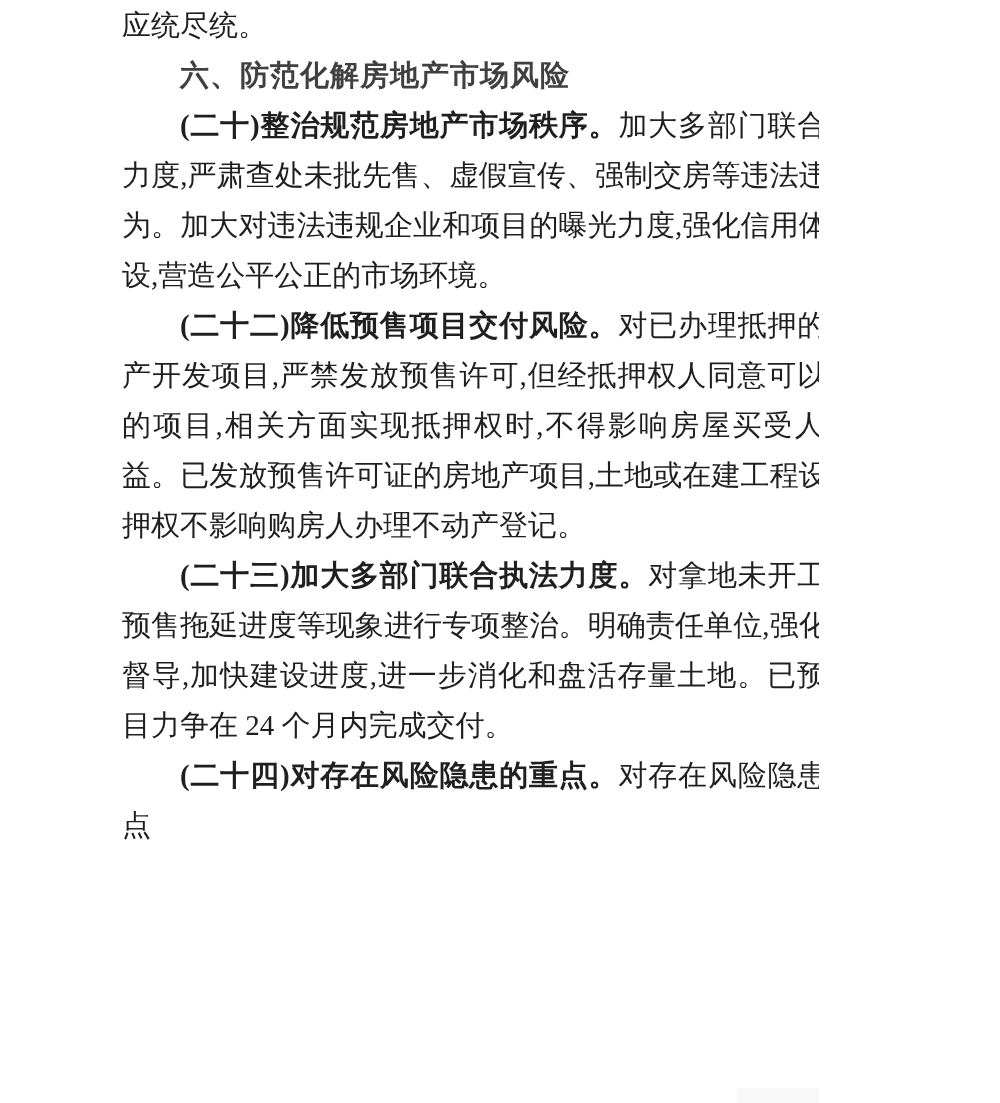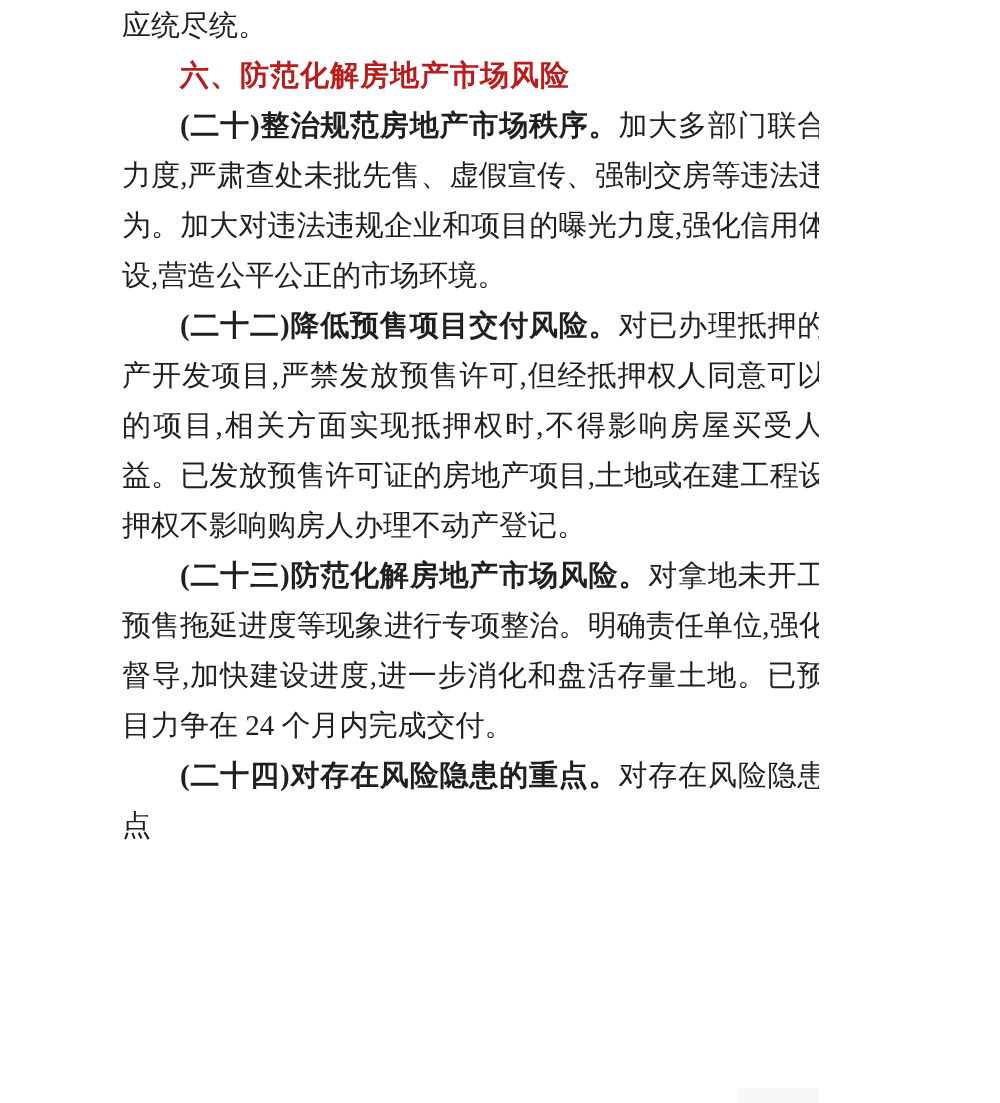--- a/index.html
+++ b/index.html
@@ -31,21 +31,21 @@
     padding: 0;
   }
   .cont-line {
     text-indent: 0;
   }
   .section-heading {
     font-family: "Liberation Sans", "DejaVu Sans", sans-serif;
     font-weight: 700;
     font-size: 29px;
     line-height: 50px;
-    color: #b91c1c;
+    color: #404040;
     text-indent: 2em;
     text-align: left;
     letter-spacing: 1px;
   }
   .para {
     text-indent: 2em;
   }
   .para .lead {
     font-weight: 700;
     font-style: normal;
@@ -67,20 +67,20 @@
 
     <p class="cont-line">应统尽统。</p>
 
     <h2 class="section-heading">六、防范化解房地产市场风险</h2>
 
     <p class="para"><b class="lead">(二十)整治规范房地产市场秩序。</b><span>加大多部门联合执法力度,严肃查处未批先售、虚假宣传、强制交房等违法违规行为。加大对违法违规企业和项目的曝光力度,强化信用体系建设,营造公平公正的市场环境。</span></p>
 
 
     <p class="para"><b class="lead">(二十二)降低预售项目交付风险。</b><span>对已办理抵押的房地产开发项目,严禁发放预售许可,但经抵押权人同意可以预售的项目,相关方面实现抵押权时,不得影响房屋买受人的权益。已发放预售许可证的房地产项目,土地或在建工程设立抵押权不影响购房人办理不动产登记。</span></p>
 
-    <p class="para"><b class="lead">(二十三)防范化解房地产市场风险。</b><span>对拿地未开工或已预售拖延进度等现象进行专项整治。明确责任单位,强化工作督导,加快建设进度,进一步消化和盘活存量土地。已预售项目力争在 24 个月内完成交付。</span></p>
+    <p class="para"><b class="lead">(二十三)加大多部门联合执法力度。</b><span>对拿地未开工或已预售拖延进度等现象进行专项整治。明确责任单位,强化工作督导,加快建设进度,进一步消化和盘活存量土地。已预售项目力争在 24 个月内完成交付。</span></p>
 
     <p class="para"><b class="lead">(二十四)对存在风险隐患的重点。</b><span>对存在风险隐患的重点</span></p>
 
   </div>
 
   <div class="edge-artifact"></div>
 </div>
 
 </body></html>

